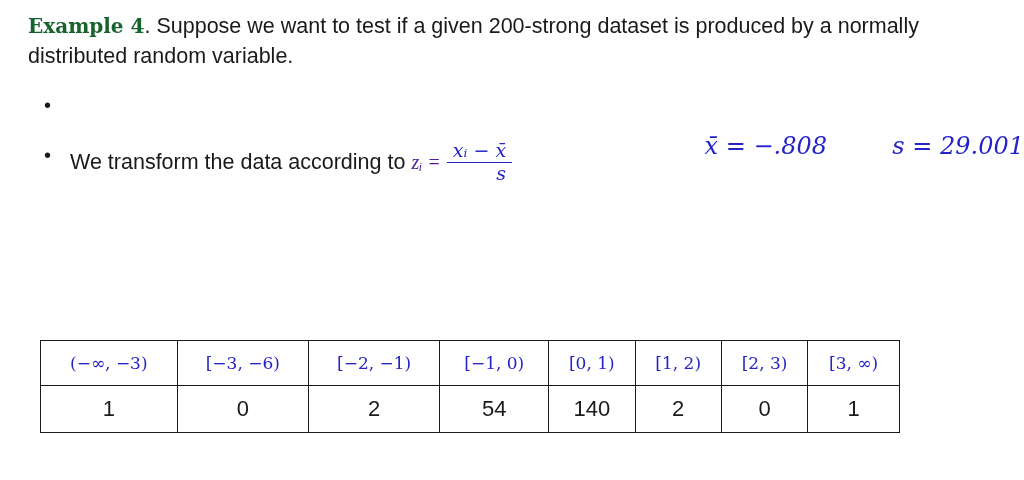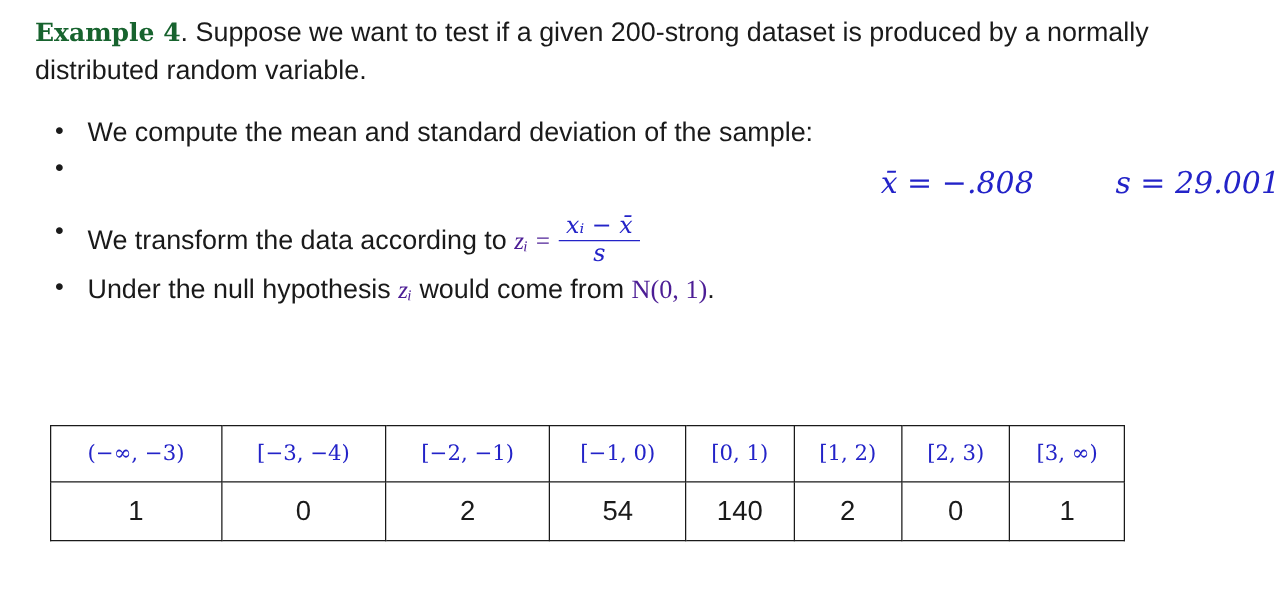--- a/index.html
+++ b/index.html
@@ -75,21 +75,21 @@
   .stats-line .gap {
     display: inline-block;
     width: 52px;
   }
   .li-transform {
     margin-top: 4px;
   }
   .frac {
     display: inline-block;
     vertical-align: middle;
-    text-align: center;
+    text-align: right;
     font-family: "DejaVu Serif", serif;
     color: #2323c8;
     font-style: italic;
     font-size: 19px;
     line-height: 1.05;
     position: relative;
     top: -1px;
   }
   .frac .num {
     display: block;
@@ -134,51 +134,42 @@
 </head>
 <body>
 
 <div class="page">
 
   <div class="intro">
     <span class="example-label">Example 4</span><span>. Suppose we want to test if a given 200-strong dataset is produced by a normally distributed random variable.</span>
   </div>
 
   <ul class="bullets">
-    <li>
-      <span>We compute the mean and standard deviation of the sample:</span>
-    </li>
     <li style="height:46px;"></li>
     <li class="li-transform">
       <span>We transform the data according to</span>
       <span class="inline-math">zᵢ =</span>
       <span class="frac">
         <span class="num">xᵢ − x̄</span>
         <span class="den">s</span>
       </span>
-    </li>
-    <li>
-      <span>Under the null hypothesis</span>
-      <span class="inline-math">zᵢ</span>
-      <span>would come from</span>
-      <span class="inline-math" style="font-style:normal;font-size:21px;">N(0, 1)</span><span>.</span>
     </li>
   </ul>
 
   <div class="stats-line">
     <span class="math up">x̄ = −.808</span>
     <span class="gap"></span>
     <span class="math up">s = 29.001</span>
   </div>
 
   <table class="counts">
     <tbody>
         <tr class="header">
       <td>(−∞, −3)</td>
-      <td>[−3, −4)</td>
+      <td>[−3, −6)</td>
       <td>[−2, −1)</td>
       <td>[−1, 0)</td>
       <td>[0, 1)</td>
       <td>[1, 2)</td>
       <td>[2, 3)</td>
       <td>[3, ∞)</td>
     </tr>
     <tr class="values">
       <td>1</td>
       <td>0</td>

